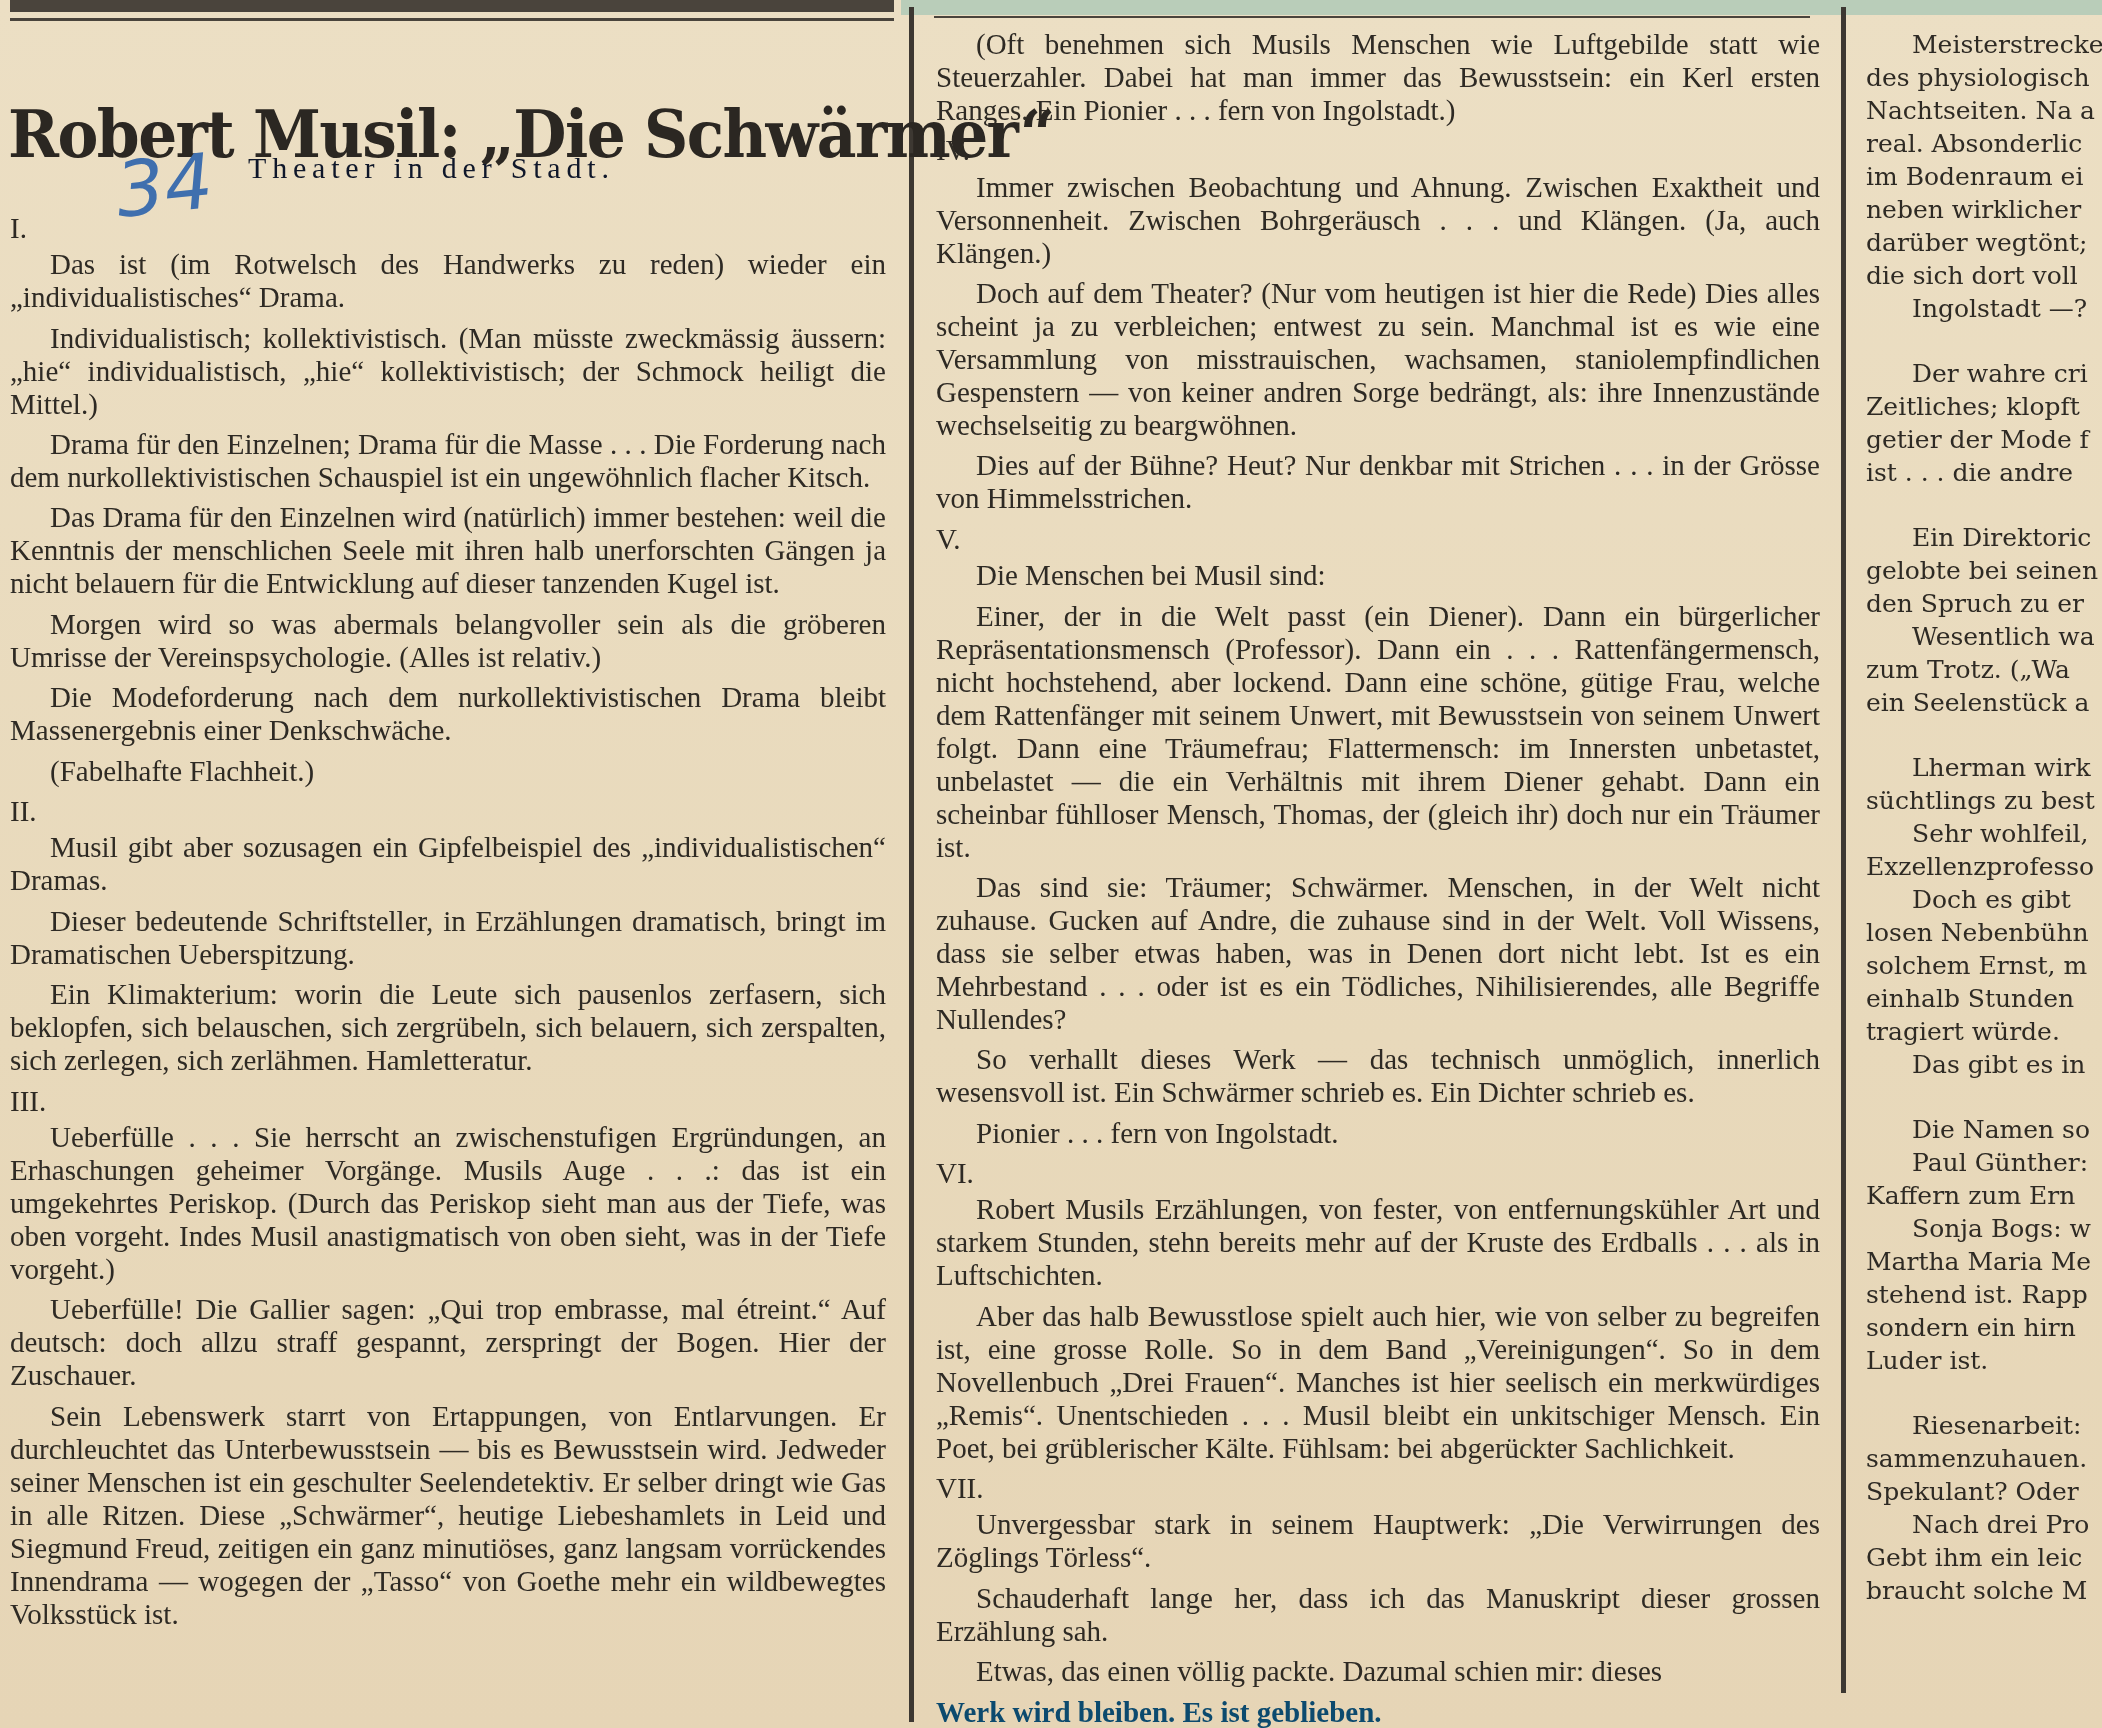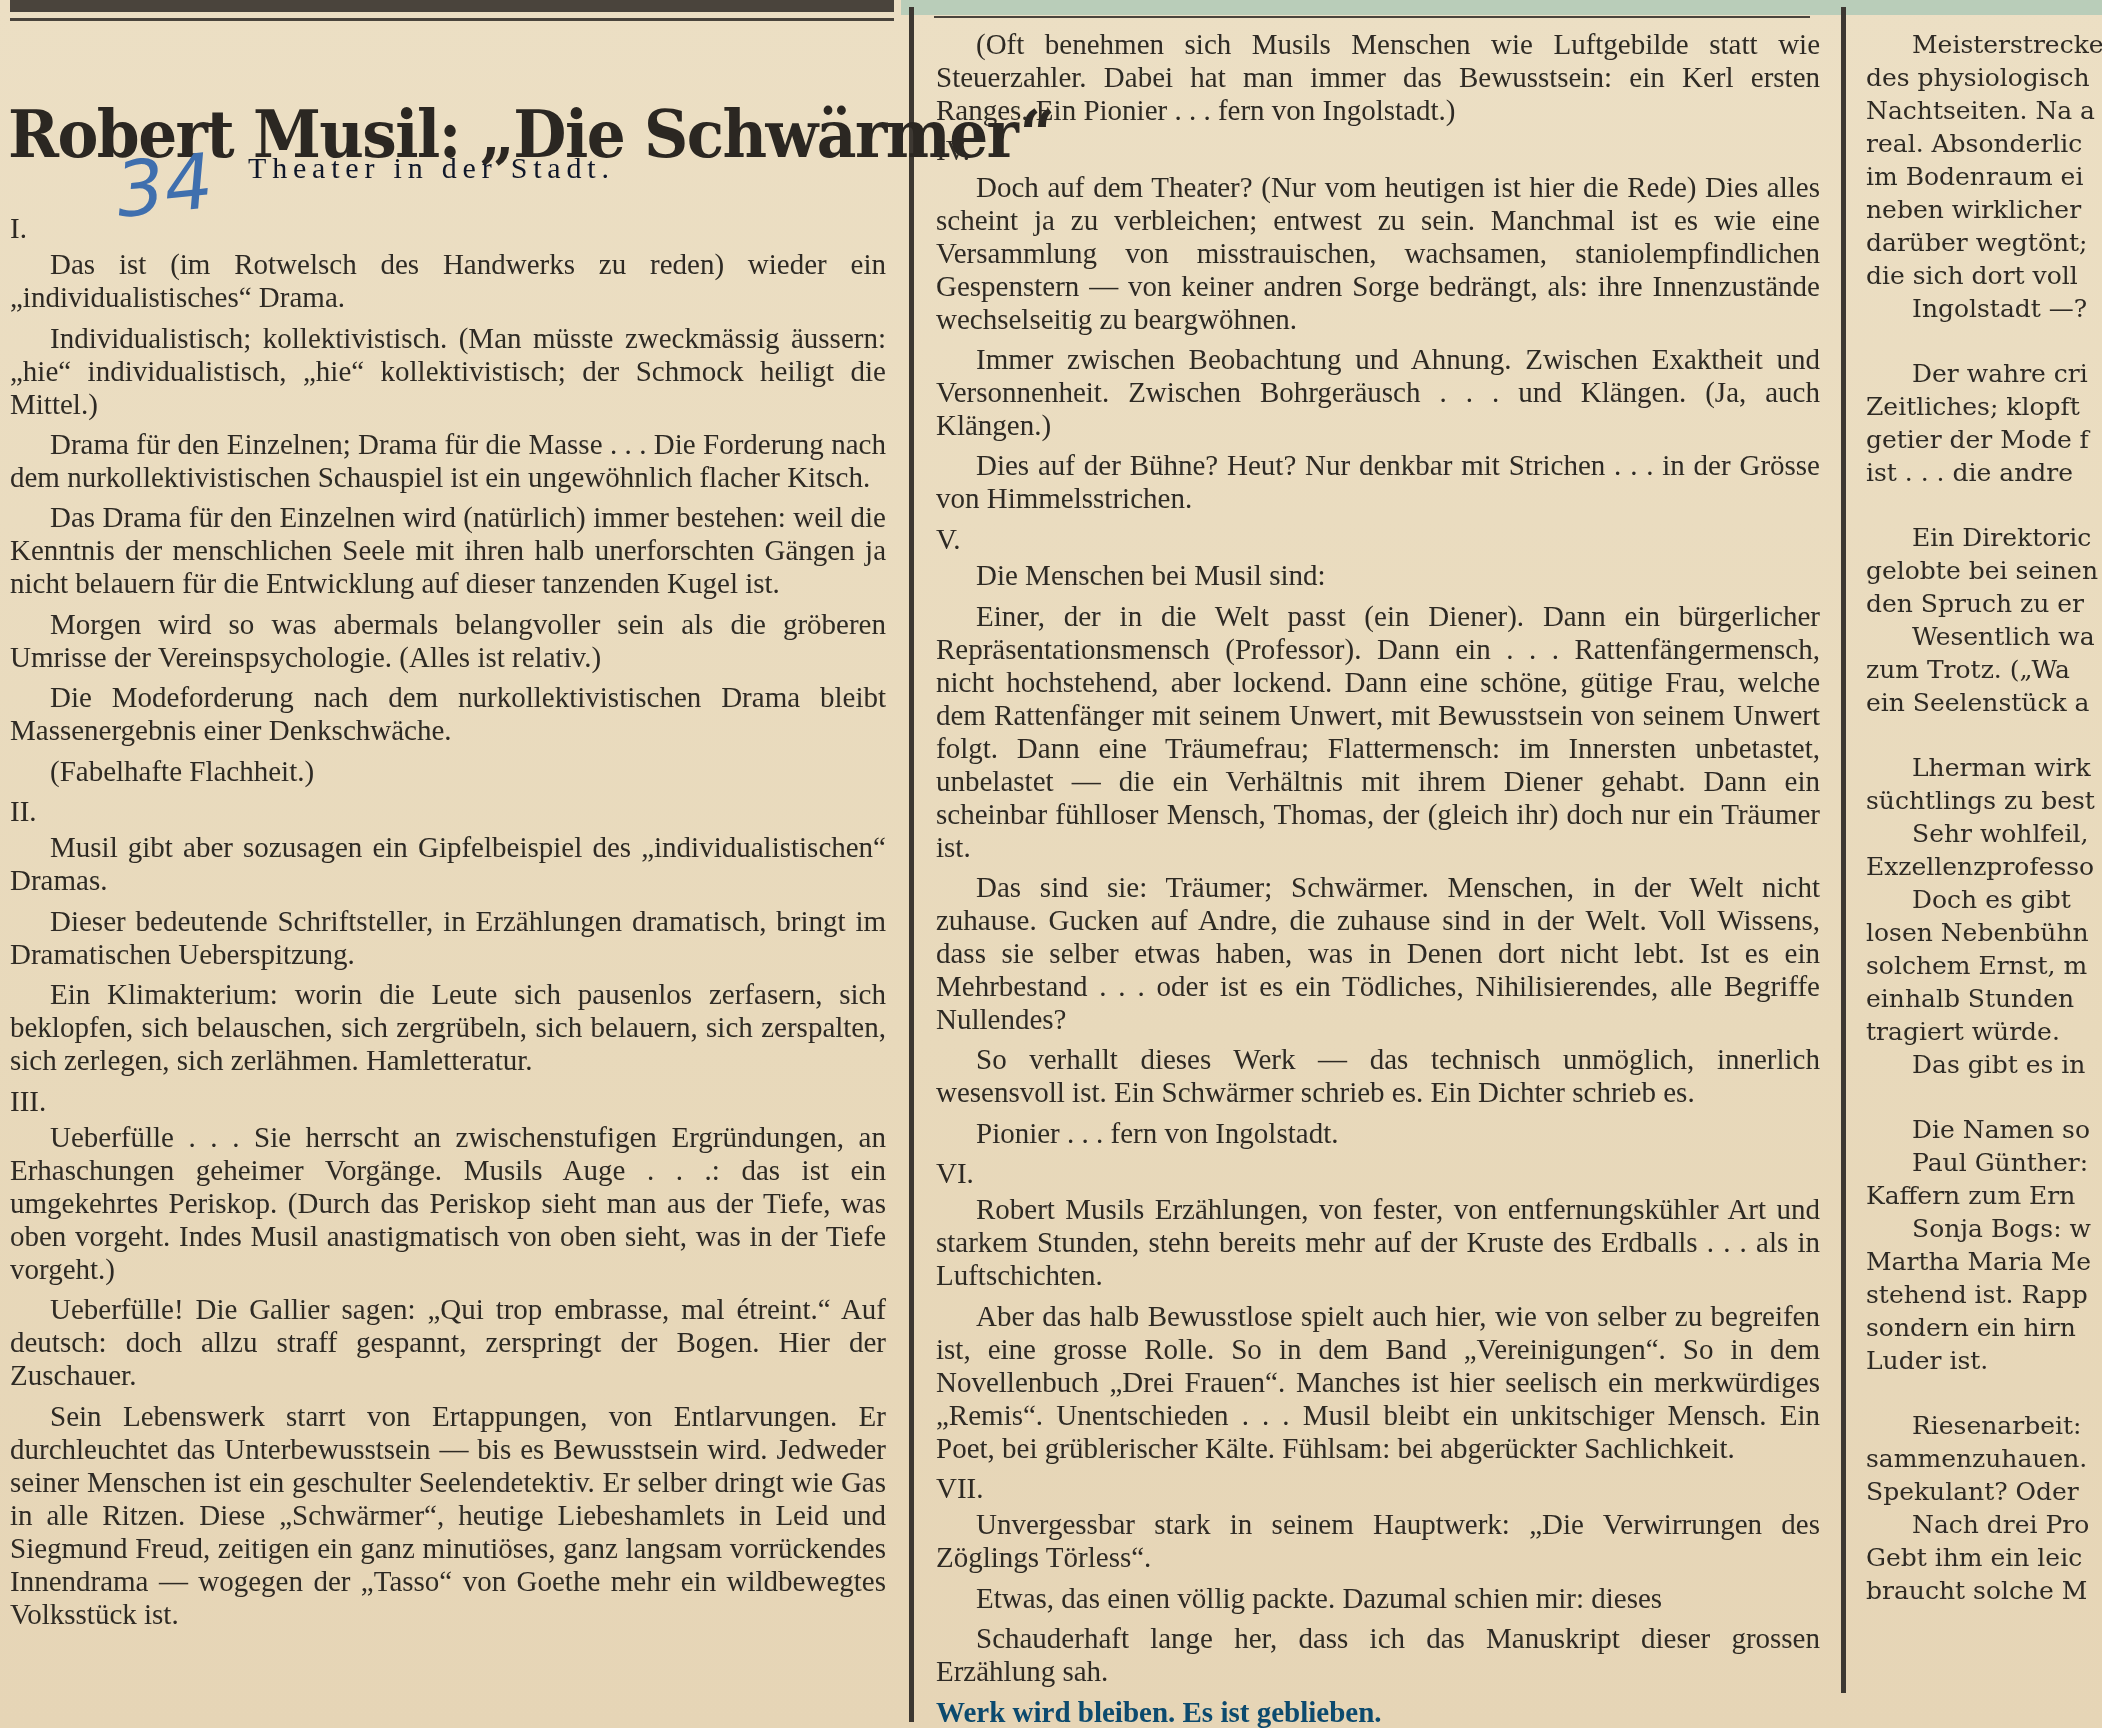--- a/index.html
+++ b/index.html
@@ -103,36 +103,36 @@
     <p>Dieser bedeutende Schriftsteller, in Erzählungen dramatisch, bringt im Dramatischen Ueberspitzung.</p>
     <p>Ein Klimakterium: worin die Leute sich pausenlos zerfasern, sich beklopfen, sich belauschen, sich zergrübeln, sich belauern, sich zerspalten, sich zerlegen, sich zerlähmen. Hamletteratur.</p>
     <p class="section-num">III.</p>
     <p>Ueberfülle . . . Sie herrscht an zwischenstufigen Ergründungen, an Erhaschungen geheimer Vorgänge. Musils Auge . . .: das ist ein umgekehrtes Periskop. (Durch das Periskop sieht man aus der Tiefe, was oben vorgeht. Indes Musil anastigmatisch von oben sieht, was in der Tiefe vorgeht.)</p>
     <p>Ueberfülle! Die Gallier sagen: „Qui trop embrasse, mal étreint.“ Auf deutsch: doch allzu straff gespannt, zerspringt der Bogen. Hier der Zuschauer.</p>
     <p>Sein Lebenswerk starrt von Ertappungen, von Entlarvungen. Er durchleuchtet das Unterbewusstsein — bis es Bewusstsein wird. Jedweder seiner Menschen ist ein geschulter Seelendetektiv. Er selber dringt wie Gas in alle Ritzen. Diese „Schwärmer“, heutige Liebeshamlets in Leid und Siegmund Freud, zeitigen ein ganz minutiöses, ganz langsam vorrückendes Innendrama — wogegen der „Tasso“ von Goethe mehr ein wildbewegtes Volksstück ist.</p>
   </div>
 <div class="text-block mid-body" id="mid-body">
     <p>(Oft benehmen sich Musils Menschen wie Luftgebilde statt wie Steuerzahler. Dabei hat man immer das Bewusstsein: ein Kerl ersten Ranges. Ein Pionier . . . fern von Ingolstadt.)</p>
     <p class="section-num">IV.</p>
+    <p>Immer zwischen Beobachtung und Ahnung. Zwischen Exaktheit und Versonnenheit. Zwischen Bohrgeräusch . . . und Klängen. (Ja, auch Klängen.)</p>
     <p>Doch auf dem Theater? (Nur vom heutigen ist hier die Rede) Dies alles scheint ja zu verbleichen; entwest zu sein. Manchmal ist es wie eine Versammlung von misstrauischen, wachsamen, staniolempfindlichen Gespenstern — von keiner andren Sorge bedrängt, als: ihre Innenzustände wechselseitig zu beargwöhnen.</p>
-    <p>Immer zwischen Beobachtung und Ahnung. Zwischen Exaktheit und Versonnenheit. Zwischen Bohrgeräusch . . . und Klängen. (Ja, auch Klängen.)</p>
     <p>Dies auf der Bühne? Heut? Nur denkbar mit Strichen . . . in der Grösse von Himmelsstrichen.</p>
     <p class="section-num">V.</p>
     <p>Die Menschen bei Musil sind:</p>
     <p>Einer, der in die Welt passt (ein Diener). Dann ein bürgerlicher Repräsentationsmensch (Professor). Dann ein . . . Rattenfängermensch, nicht hochstehend, aber lockend. Dann eine schöne, gütige Frau, welche dem Rattenfänger mit seinem Unwert, mit Bewusstsein von seinem Unwert folgt. Dann eine Träumefrau; Flattermensch: im Innersten unbetastet, unbelastet — die ein Verhältnis mit ihrem Diener gehabt. Dann ein scheinbar fühlloser Mensch, Thomas, der (gleich ihr) doch nur ein Träumer ist.</p>
     <p>Das sind sie: Träumer; Schwärmer. Menschen, in der Welt nicht zuhause. Gucken auf Andre, die zuhause sind in der Welt. Voll Wissens, dass sie selber etwas haben, was in Denen dort nicht lebt. Ist es ein Mehrbestand . . . oder ist es ein Tödliches, Nihilisierendes, alle Begriffe Nullendes?</p>
     <p>So verhallt dieses Werk — das technisch unmöglich, innerlich wesensvoll ist. Ein Schwärmer schrieb es. Ein Dichter schrieb es.</p>
     <p>Pionier . . . fern von Ingolstadt.</p>
     <p class="section-num">VI.</p>
     <p>Robert Musils Erzählungen, von fester, von entfernungskühler Art und starkem Stunden, stehn bereits mehr auf der Kruste des Erdballs . . . als in Luftschichten.</p>
     <p>Aber das halb Bewusstlose spielt auch hier, wie von selber zu begreifen ist, eine grosse Rolle. So in dem Band „Vereinigungen“. So in dem Novellenbuch „Drei Frauen“. Manches ist hier seelisch ein merkwürdiges „Remis“. Unentschieden . . . Musil bleibt ein unkitschiger Mensch. Ein Poet, bei grüblerischer Kälte. Fühlsam: bei abgerückter Sachlichkeit.</p>
     <p class="section-num">VII.</p>
     <p>Unvergessbar stark in seinem Hauptwerk: „Die Verwirrungen des Zöglings Törless“.</p>
+    <p>Schauderhaft lange her, dass ich das Manuskript dieser grossen Erzählung sah.</p>
     <p>Etwas, das einen völlig packte. Dazumal schien mir: dieses</p>
-    <p>Schauderhaft lange her, dass ich das Manuskript dieser grossen Erzählung sah.</p>
     <p class="noindent bold-smudge">Werk wird bleiben. Es ist geblieben.</p>
   </div>
 <div class="text-block right-body" id="right-body">
     <p class="ind">Meisterstrecker</p>
     <p>des physiologisch</p>
     <p>Nachtseiten. Na a</p>
     <p>real. Absonderlic</p>
     <p>im Bodenraum ei</p>
     <p>neben wirklicher</p>
     <p>darüber wegtönt;</p>

